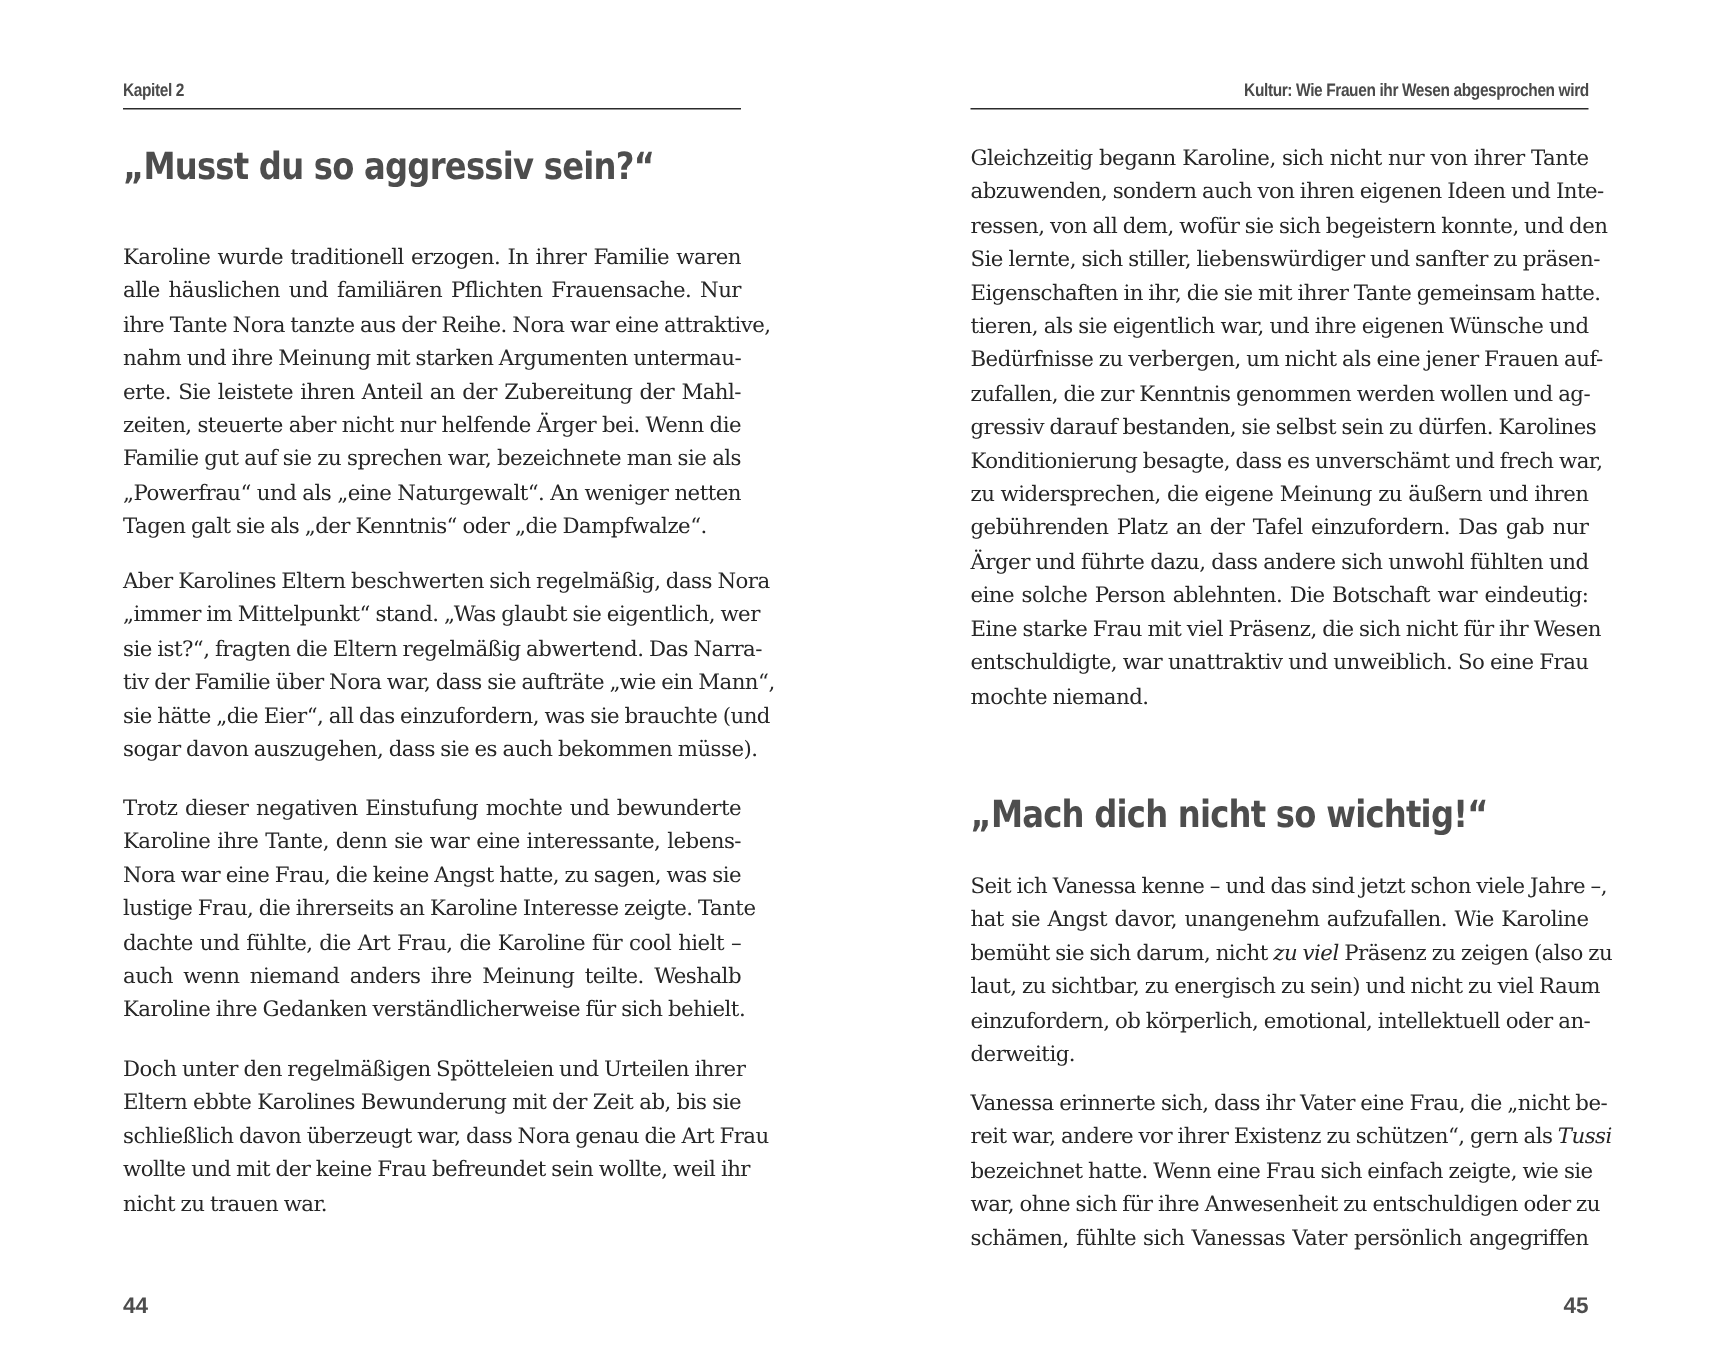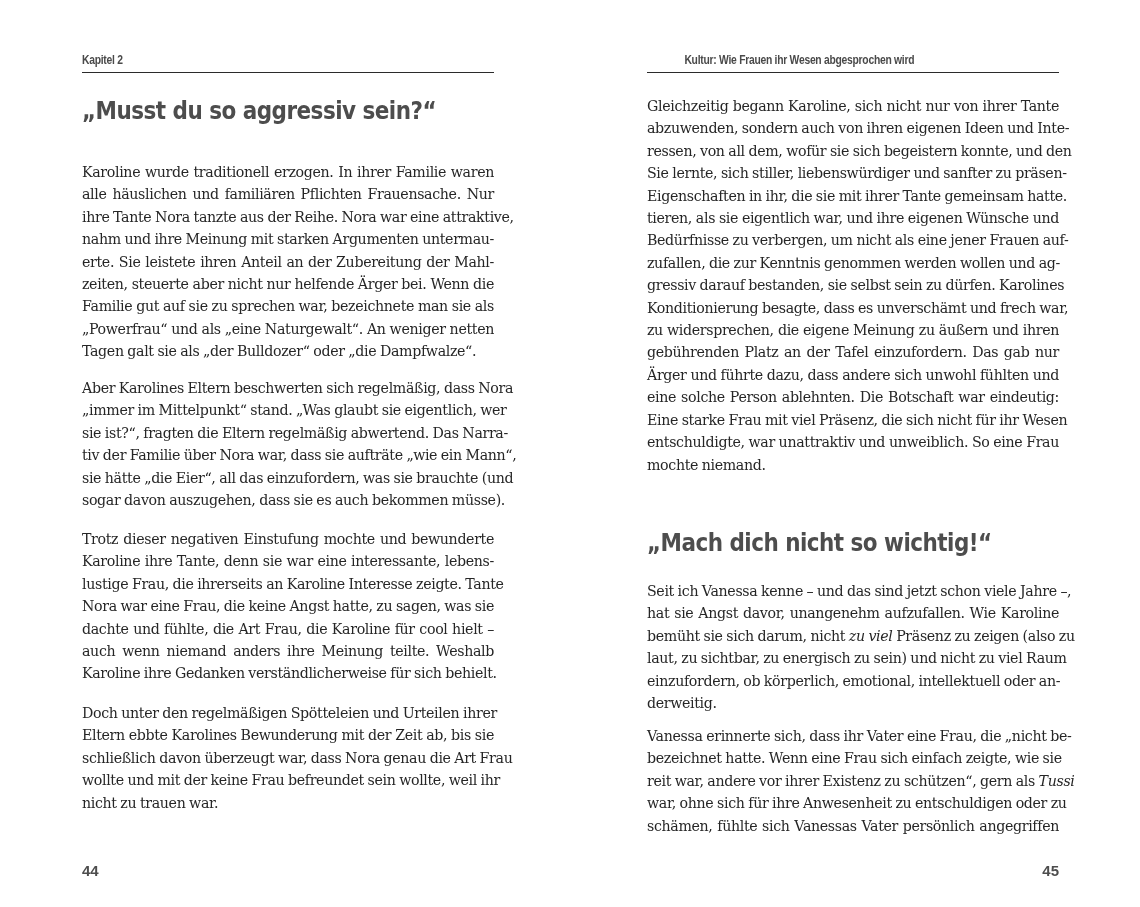--- a/index.html
+++ b/index.html
@@ -31,21 +31,21 @@
       border-bottom: 1.3px solid #2b2b2b;
       font-family: "Liberation Sans", sans-serif;
       font-weight: bold;
       font-size: 12px;
       letter-spacing: -0.3px;
       color: #4a4a4a;
       line-height: 17px;
       transform-origin: left top;
     }
     .running-head span { display: inline-block; transform: scaleX(0.86); transform-origin: left center; }
-    .right .running-head { text-align: left; }
+    .right .running-head { text-align: right; }
     .right .running-head span { transform-origin: right center; }
 
     .heading {
       position: absolute;
       left: 0;
       font-family: "DejaVu Sans", sans-serif;
       font-weight: bold;
       font-size: 25px;
       color: #4d4d4d;
       letter-spacing: -0.6px;
@@ -100,35 +100,35 @@
 
   <div class="para" style="top:125px;margin-top:20px;">
       <span class="ln">Karoline wurde traditionell erzogen. In ihrer Familie waren</span>
       <span class="ln">alle häuslichen und familiären Pflichten Frauensache. Nur</span>
       <span class="ln">ihre Tante Nora tanzte aus der Reihe. Nora war eine attraktive,</span>
       <span class="ln">nahm und ihre Meinung mit starken Argumenten untermau-</span>
       <span class="ln">erte. Sie leistete ihren Anteil an der Zubereitung der Mahl-</span>
       <span class="ln">zeiten, steuerte aber nicht nur helfende Ärger bei. Wenn die</span>
       <span class="ln">Familie gut auf sie zu sprechen war, bezeichnete man sie als</span>
       <span class="ln">„Powerfrau“ und als „eine Naturgewalt“. An weniger netten</span>
-      <span class="ln last">Tagen galt sie als „der Bulldozer“ oder „die Dampfwalze“.</span>
+      <span class="ln last">Tagen galt sie als „der Kenntnis“ oder „die Dampfwalze“.</span>
     </div>
   <div class="para" style="top:361px;">
       <span class="ln">Aber Karolines Eltern beschwerten sich regelmäßig, dass Nora</span>
       <span class="ln">„immer im Mittelpunkt“ stand. „Was glaubt sie eigentlich, wer</span>
       <span class="ln">sie ist?“, fragten die Eltern regelmäßig abwertend. Das Narra-</span>
       <span class="ln">tiv der Familie über Nora war, dass sie aufträte „wie ein Mann“,</span>
       <span class="ln">sie hätte „die Eier“, all das einzufordern, was sie brauchte (und</span>
       <span class="ln last">sogar davon auszugehen, dass sie es auch bekommen müsse).</span>
     </div>
   <div class="para" style="top:512px;">
       <span class="ln">Trotz dieser negativen Einstufung mochte und bewunderte</span>
       <span class="ln">Karoline ihre Tante, denn sie war eine interessante, lebens-</span>
+      <span class="ln">Nora war eine Frau, die keine Angst hatte, zu sagen, was sie</span>
       <span class="ln">lustige Frau, die ihrerseits an Karoline Interesse zeigte. Tante</span>
-      <span class="ln">Nora war eine Frau, die keine Angst hatte, zu sagen, was sie</span>
       <span class="ln">dachte und fühlte, die Art Frau, die Karoline für cool hielt –</span>
       <span class="ln">auch wenn niemand anders ihre Meinung teilte. Weshalb</span>
       <span class="ln last">Karoline ihre Gedanken verständlicherweise für sich behielt.</span>
     </div>
   <div class="para" style="top:686px;">
       <span class="ln">Doch unter den regelmäßigen Spötteleien und Urteilen ihrer</span>
       <span class="ln">Eltern ebbte Karolines Bewunderung mit der Zeit ab, bis sie</span>
       <span class="ln">schließlich davon überzeugt war, dass Nora genau die Art Frau</span>
       <span class="ln">wollte und mit der keine Frau befreundet sein wollte, weil ihr</span>
       <span class="ln last">nicht zu trauen war.</span>
@@ -165,20 +165,20 @@
   <div class="para" style="top:564px;">
       <span class="ln">Seit ich Vanessa kenne – und das sind jetzt schon viele Jahre –,</span>
       <span class="ln">hat sie Angst davor, unangenehm aufzufallen. Wie Karoline</span>
       <span class="ln">bemüht sie sich darum, nicht <em>zu viel</em> Präsenz zu zeigen (also zu</span>
       <span class="ln">laut, zu sichtbar, zu energisch zu sein) und nicht zu viel Raum</span>
       <span class="ln">einzufordern, ob körperlich, emotional, intellektuell oder an-</span>
       <span class="ln last">derweitig.</span>
     </div>
   <div class="para" style="top:709px;">
       <span class="ln">Vanessa erinnerte sich, dass ihr Vater eine Frau, die „nicht be-</span>
+      <span class="ln">reit war, andere vor ihrer Existenz zu schützen“, gern als <em>Tussi</em></span>
       <span class="ln">bezeichnet hatte. Wenn eine Frau sich einfach zeigte, wie sie</span>
-      <span class="ln">reit war, andere vor ihrer Existenz zu schützen“, gern als <em>Tussi</em></span>
       <span class="ln">war, ohne sich für ihre Anwesenheit zu entschuldigen oder zu</span>
       <span class="ln">schämen, fühlte sich Vanessas Vater persönlich angegriffen</span>
     </div>
 
   <div class="folio">45</div>
 </div>
 
 </body></html>

